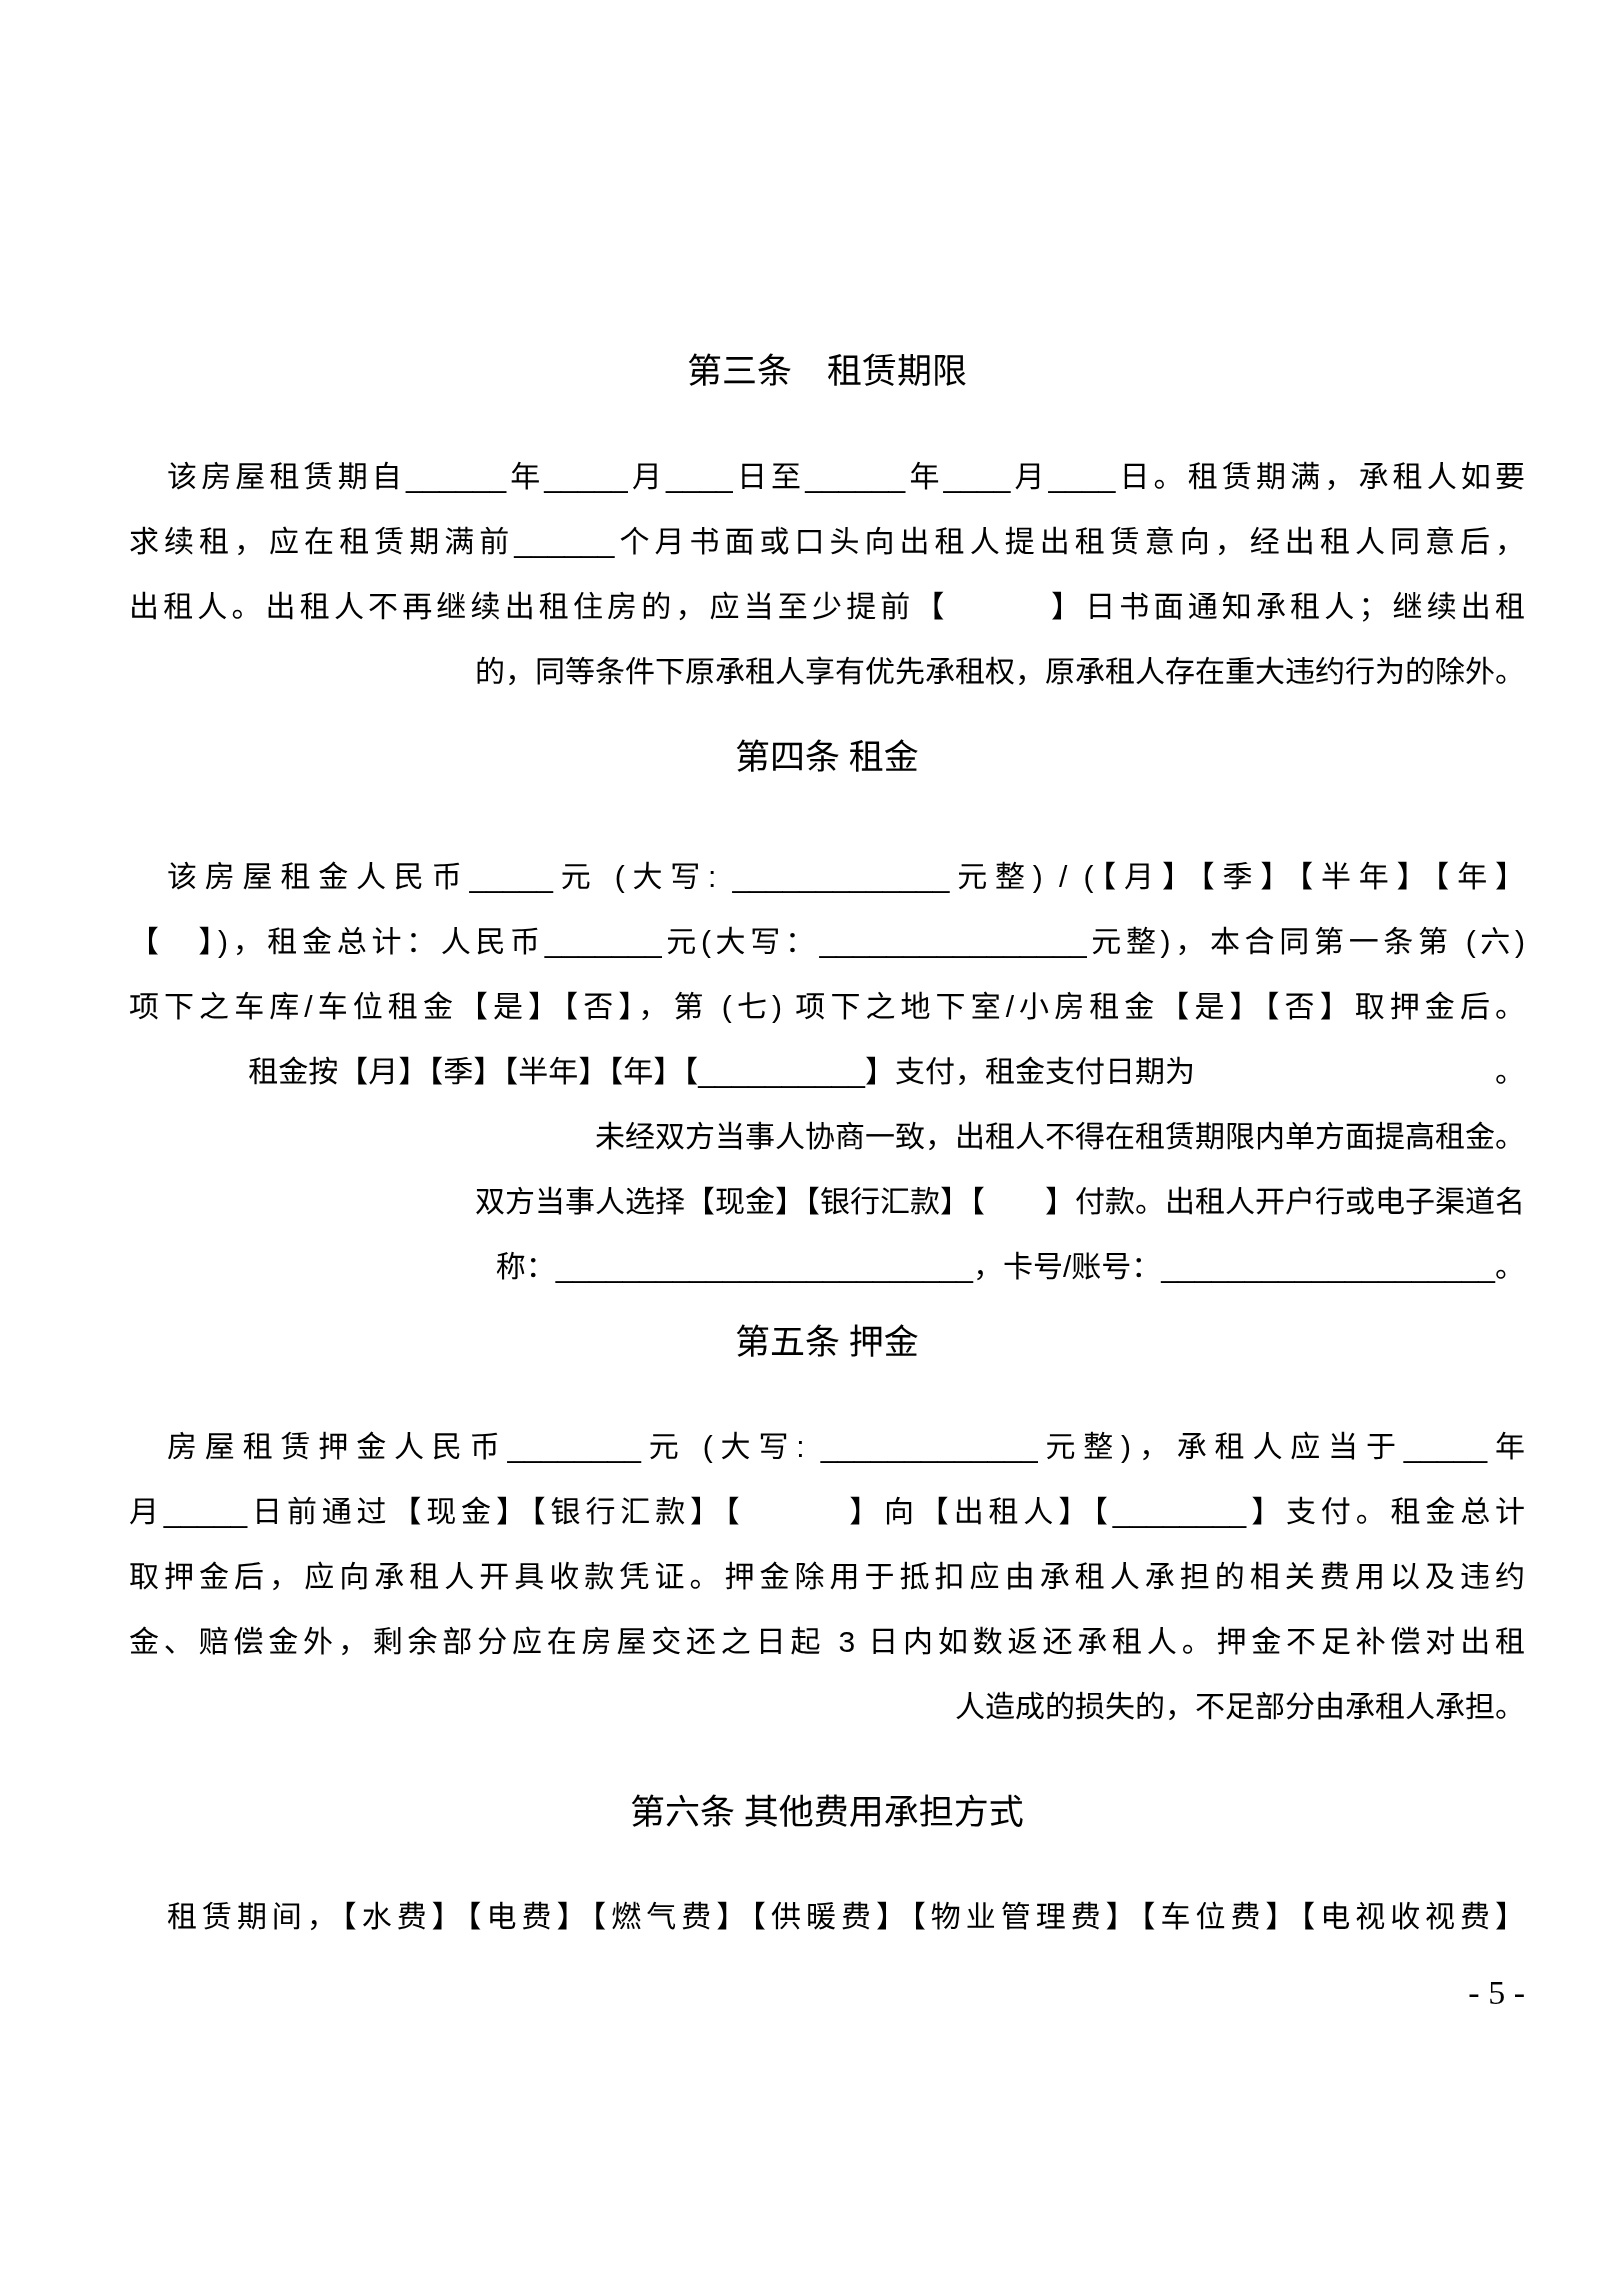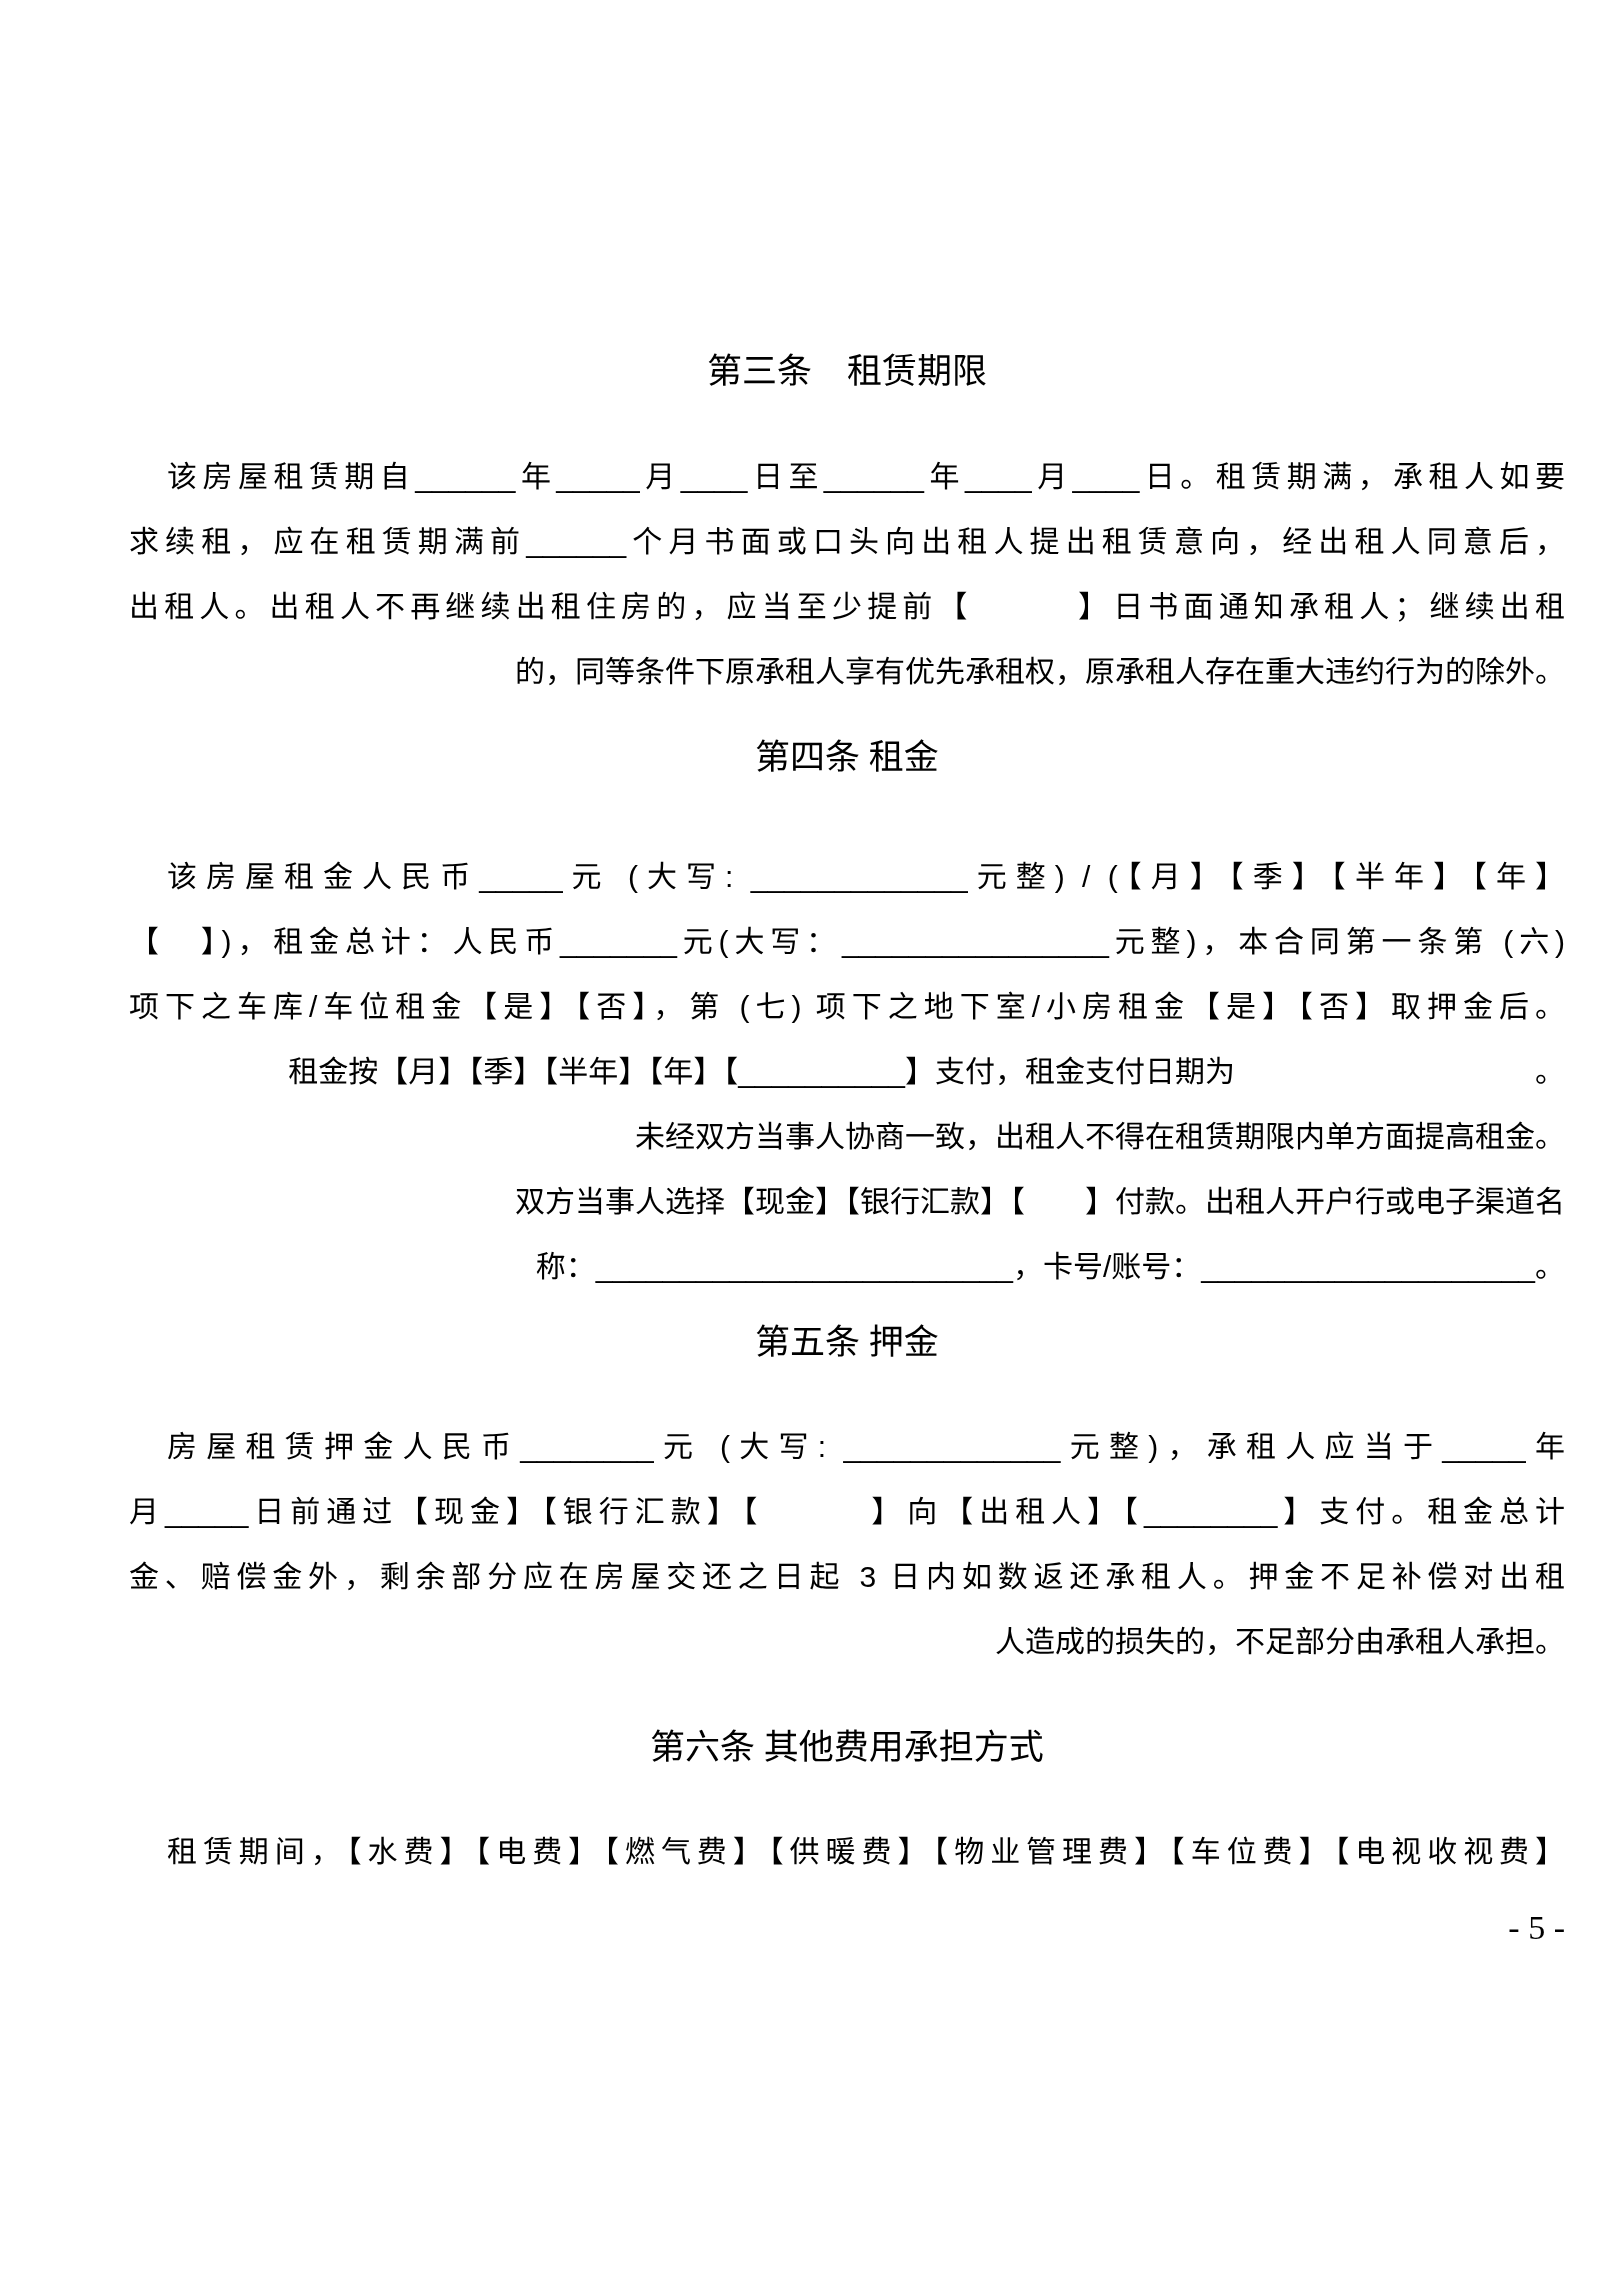--- a/index.html
+++ b/index.html
@@ -6,21 +6,21 @@
   .page{
     position:relative;
     width:1623px;
     height:2294px;
     background:#ffffff;
     color:#000000;
     overflow:hidden;
     font-family:"Liberation Sans","DejaVu Sans",sans-serif;
   }
   .content{
-    padding:0 58px 0 129px; 
+    padding:0 98px 0 129px; 
   }
   .article-title{
     font-family:"Liberation Serif","DejaVu Serif",serif;
     font-weight:400;
     font-size:35px;
     line-height:38px;
     text-align:center;
     white-space:pre;
   }
   .t3{margin-top:353px;}
@@ -73,20 +73,21 @@
       <div class="line">租金按【月】【季】【半年】【年】【__________】支付，租金支付日期为　　　　　　　　　　。</div>
       <div class="line">未经双方当事人协商一致，出租人不得在租赁期限内单方面提高租金。</div>
       <div class="line">双方当事人选择【现金】【银行汇款】【　　】付款。出租人开户行或电子渠道名</div>
       <div class="line">称：_________________________，卡号/账号：____________________。</div>
     </div>
 
     <div class="article-title t5">第五条 押金</div>
     <div class="para p5">
       <div class="line indent full">房屋租赁押金人民币________元 (大写: _____________元整)，承租人应当于_____年</div>
       <div class="line full">月_____日前通过【现金】【银行汇款】【　　　】向【出租人】【________】支付。租金总计</div>
+      <div class="line full">取押金后，应向承租人开具收款凭证。押金除用于抵扣应由承租人承担的相关费用以及违约</div>
       <div class="line full">金、赔偿金外，剩余部分应在房屋交还之日起 3 日内如数返还承租人。押金不足补偿对出租</div>
       <div class="line">人造成的损失的，不足部分由承租人承担。</div>
     </div>
 
     <div class="article-title t6">第六条 其他费用承担方式</div>
     <div class="para p6">
       <div class="line indent full">租赁期间，【水费】【电费】【燃气费】【供暖费】【物业管理费】【车位费】【电视收视费】</div>
     </div>
 
     <div class="page-number">- 5 -</div>

